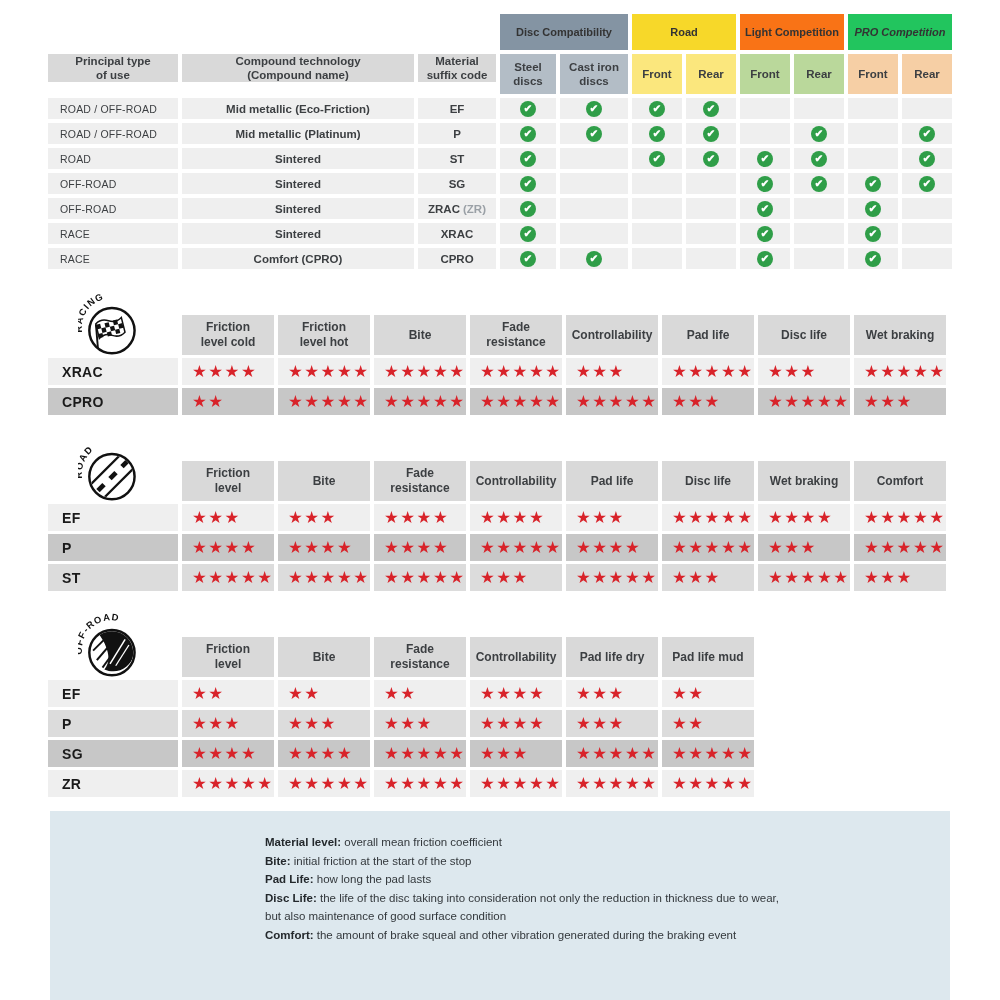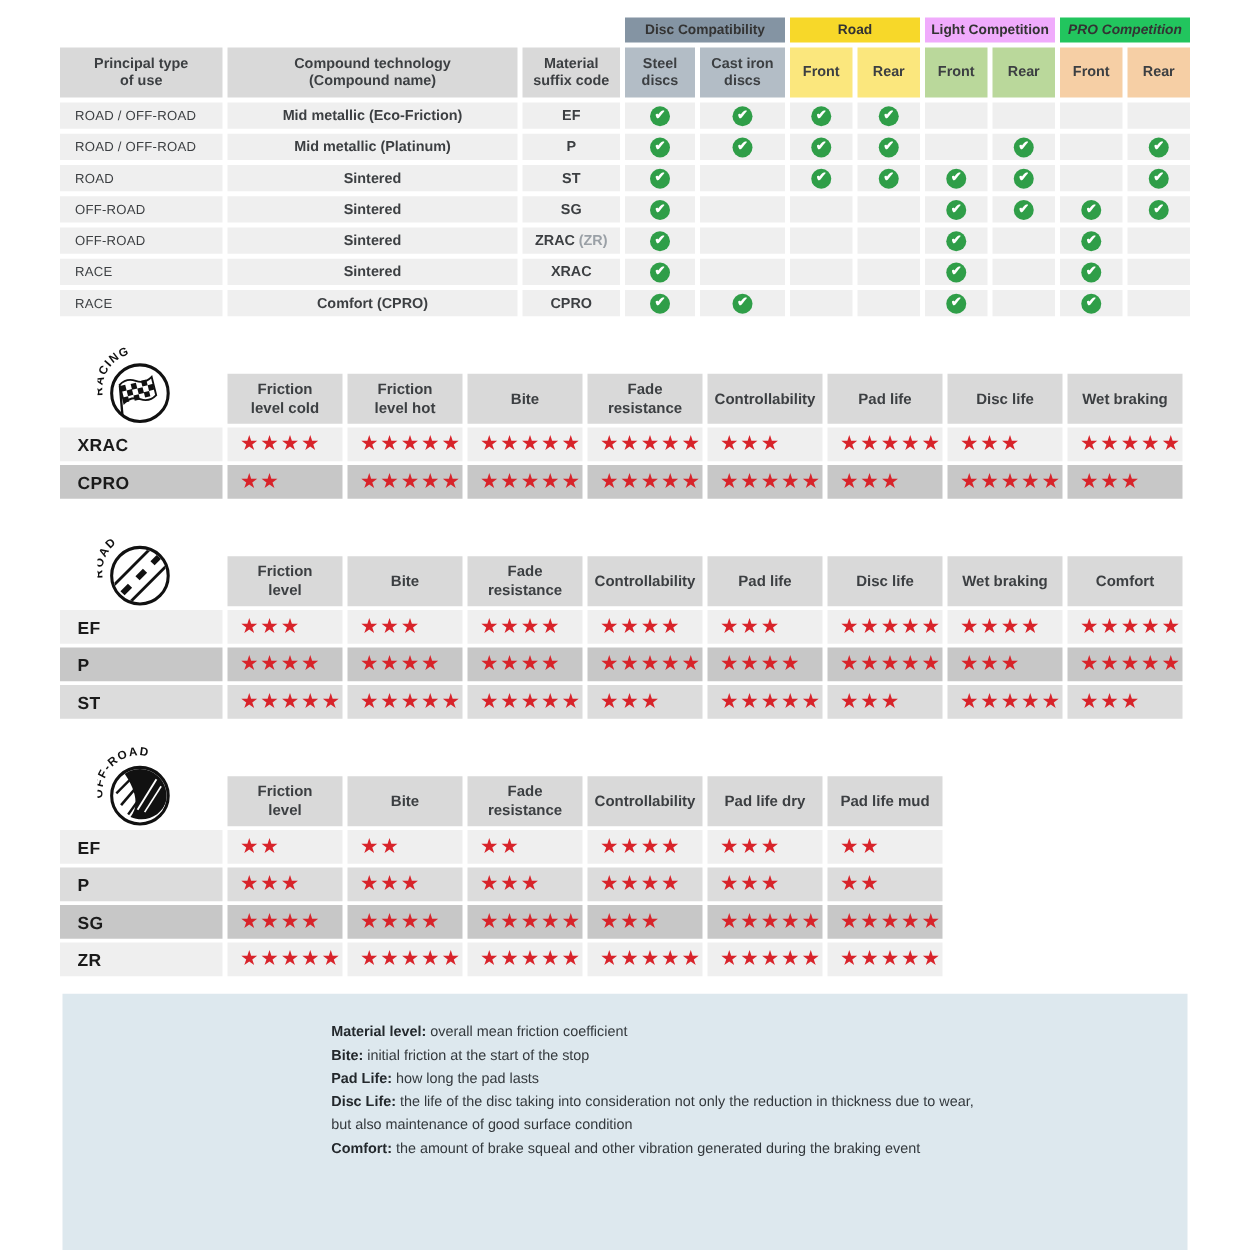--- a/index.html
+++ b/index.html
@@ -10,24 +10,24 @@
   }
   .page { padding:14px 48px 0 48px; }
 
   
   .compat-grid {
     display:grid;
     grid-template-columns:130px 232px 78px 56px 68px repeat(6,50px);
     column-gap:4px; row-gap:4px;
   }
   .cell { display:flex; align-items:center; justify-content:center; text-align:center; }
-  .group-hdr { height:20px; font-size:11px; font-weight:bold; color:#333; }
+  .group-hdr { height:36px; font-size:11px; font-weight:bold; color:#333; }
   .spacer { background:transparent; }
   .hdr {
-    height:40px; background:#d9d9d9; font-size:11.5px; font-weight:bold;
+    height:28px; background:#d9d9d9; font-size:11.5px; font-weight:bold;
     white-space:pre-line; line-height:1.25; color:#3c3f42;
   }
   .subhdr { height:40px; font-size:11.5px; font-weight:bold; white-space:pre-line; line-height:1.25; color:#3c3f42; }
   .data-cell { height:21px; background:#efefef; font-size:11px; }
   .use-cell { justify-content:flex-start; padding-left:12px; font-size:10.5px; letter-spacing:.2px; }
   .compound-cell { font-weight:bold; font-size:11.5px; }
   .code-cell { font-weight:bold; font-size:11.5px; }
   .code-note { color:#9aa0a6; font-weight:600; margin-left:3px; }
   .check {
     width:16px; height:16px; border-radius:50%; background:#2f9e48;
@@ -66,21 +66,21 @@
 </style>
 </head>
 <body>
 
 <div class="page">
 
   <div class="compat-grid">
       <div class="cell spacer" style="grid-column: span 3;"></div>
       <div class="cell group-hdr" style="grid-column: span 2; background: rgb(132, 148, 163);">Disc Compatibility</div>
       <div class="cell group-hdr" style="grid-column: span 2; background: rgb(247, 216, 41);">Road</div>
-      <div class="cell group-hdr" style="grid-column: span 2; background: #f0abfc; text-align: right;">Light Competition</div>
+      <div class="cell group-hdr" style="grid-column: span 2; background: #f97316; text-align: right;">Light Competition</div>
       <div class="cell group-hdr" style="grid-column: span 2; background: #22c55e; font-style: italic;">PRO Competition</div>
       <div class="cell hdr">Principal type
 of use</div>
       <div class="cell hdr">Compound technology
 (Compound name)</div>
       <div class="cell hdr">Material
 suffix code</div>
       <div class="cell subhdr" style="background: rgb(179, 189, 198);">Steel
 discs</div>
       <div class="cell subhdr" style="background: rgb(179, 189, 198);">Cast iron

